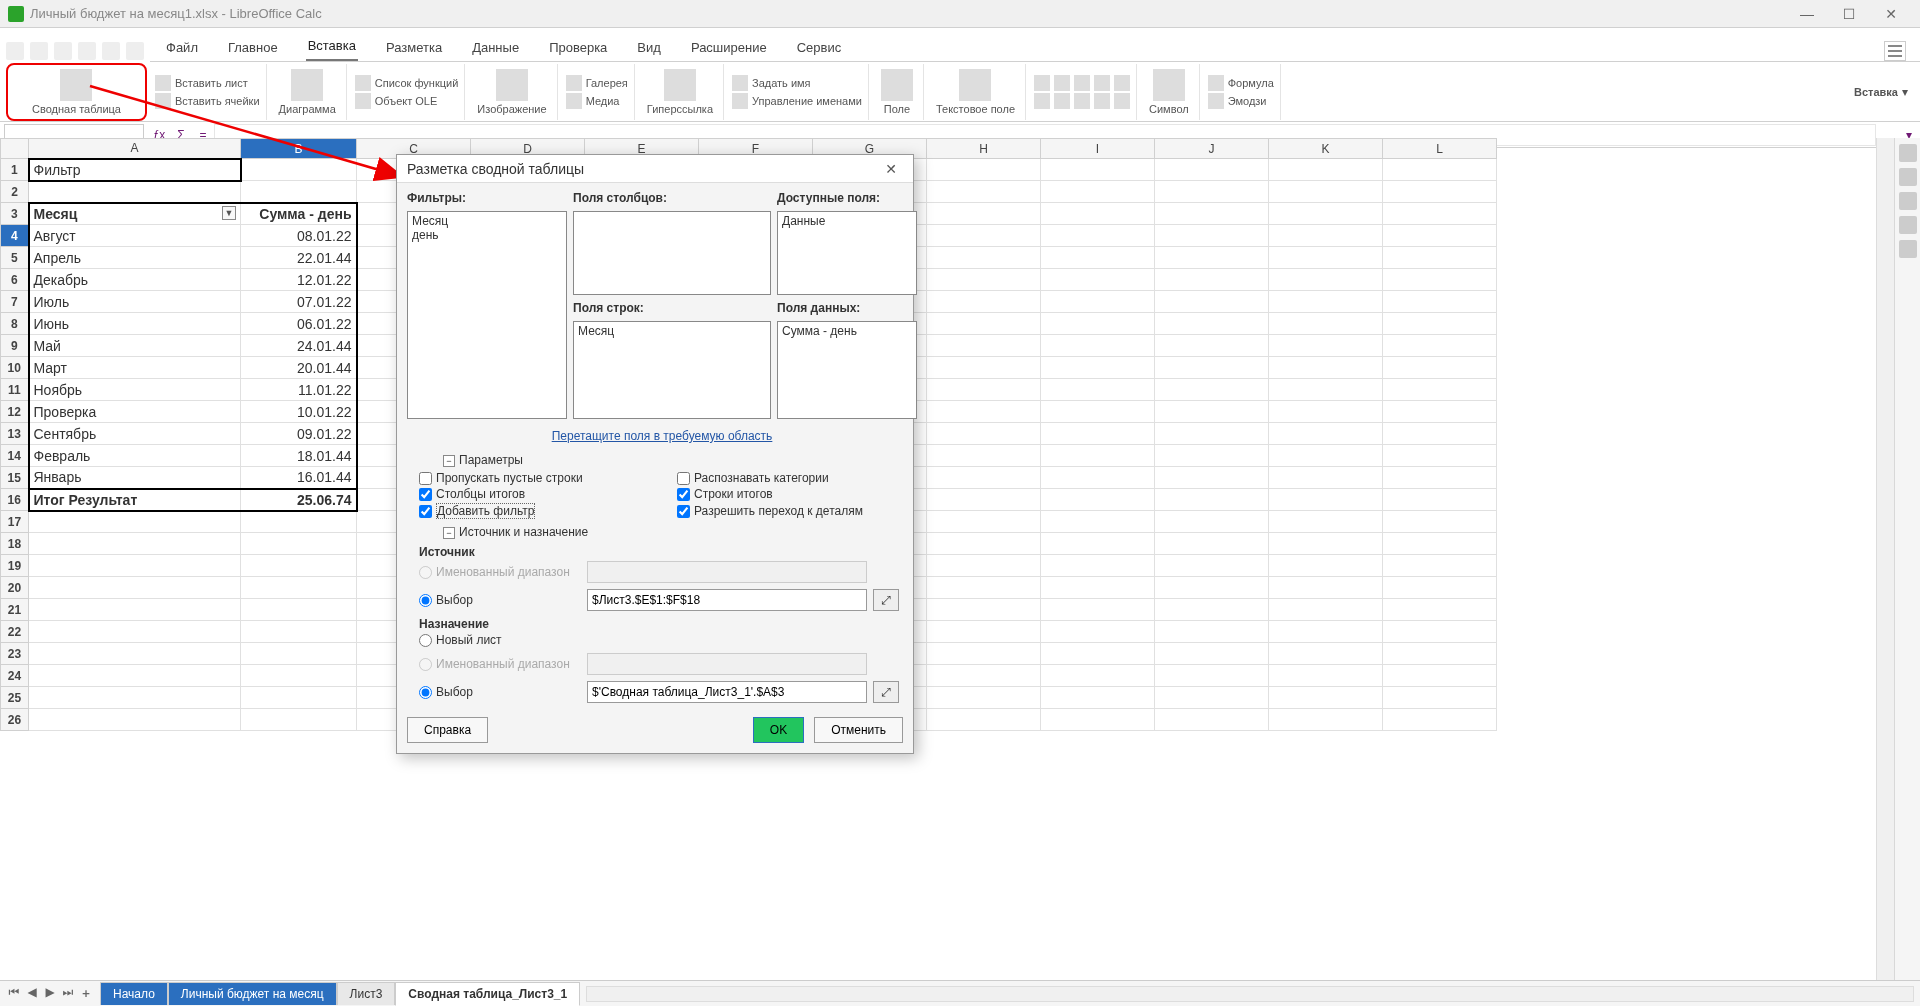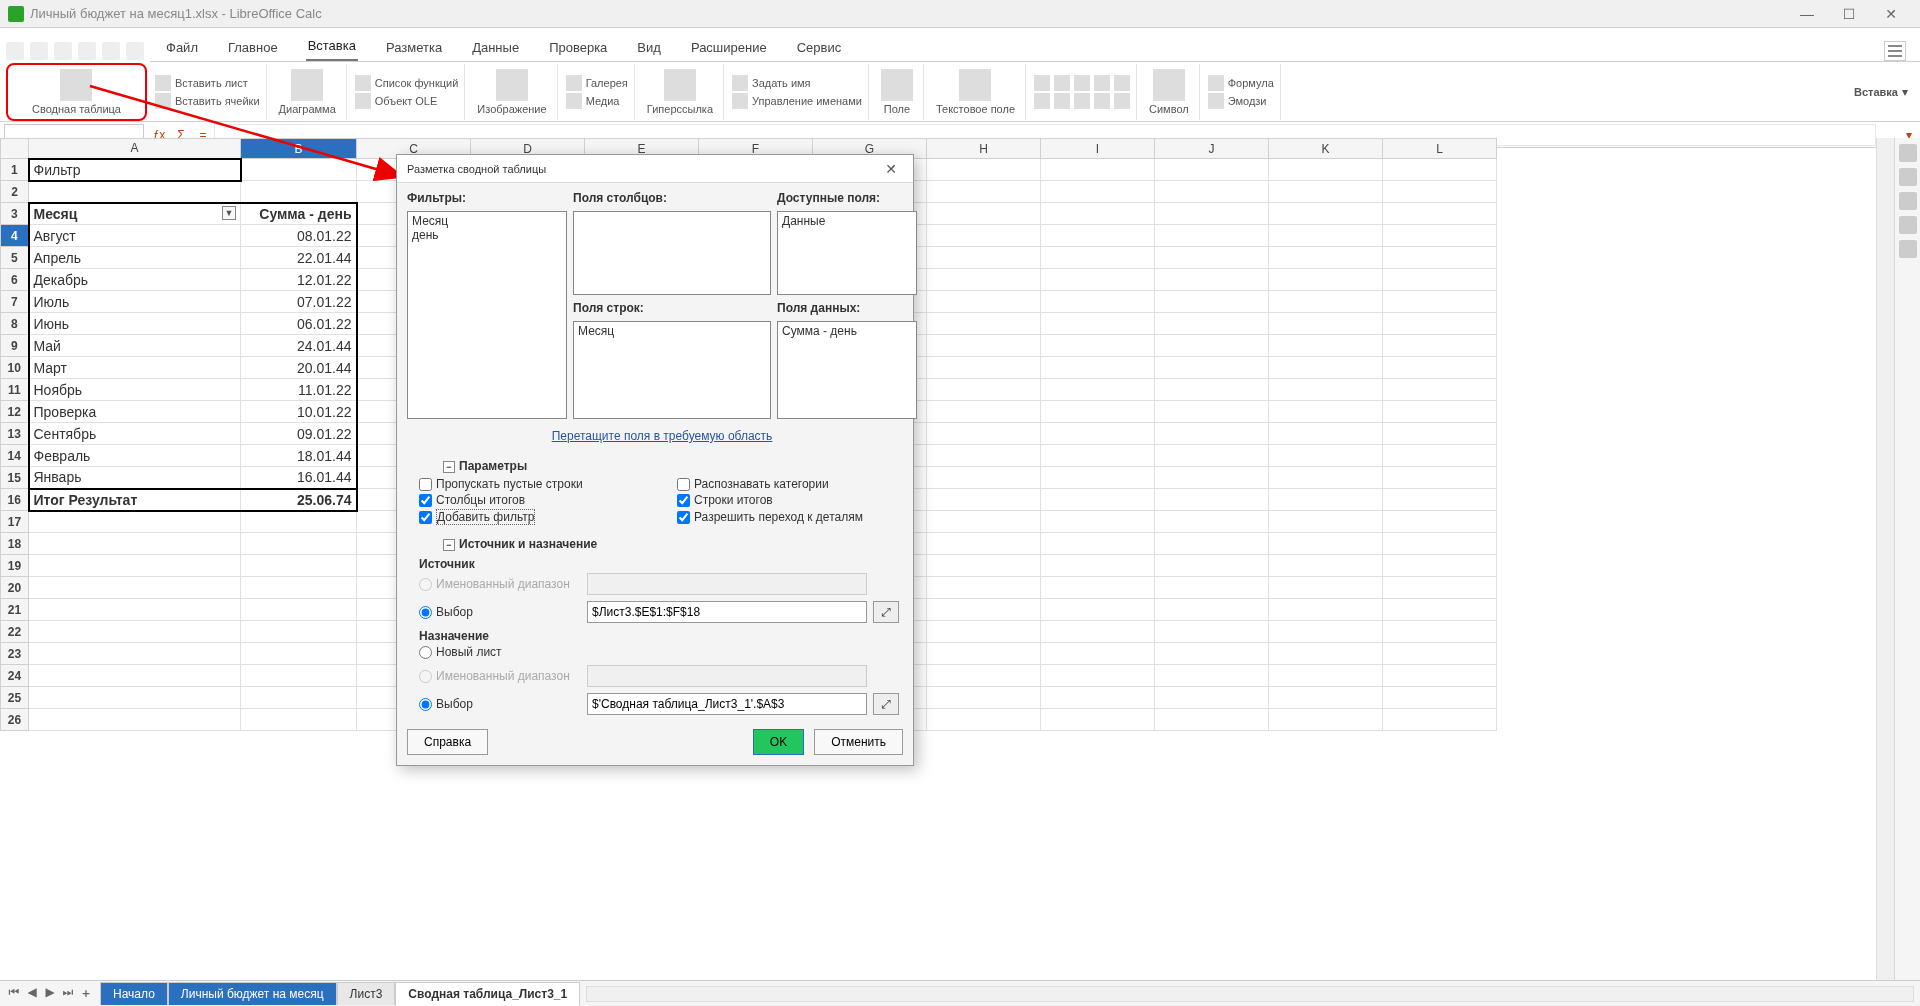--- a/index.html
+++ b/index.html
@@ -30,21 +30,21 @@
 .rrow { display:flex; align-items:center; gap:4px; }
 .ricon { width: 16px;height:16px;background:#ddd; display:inline-block;}
 .riconbig { width:32px;height:32px;background:#ddd;}
 .rbtn { display:flex; flex-direction:column; align-items:center; gap:2px; padding:2px 4px;}
 .rlabel { font-size:11px; white-space:nowrap; }
 .pivot-highlight { border: 2px solid #e00; border-radius: 8px; padding:2px 20px;}
 
 
 .formulabar { height: 26px; border-bottom:1px solid #d0d0d0; display:flex; align-items:center; }
 .namebox { width: 140px; height:22px; border:1px solid #ccc; margin:0 4px; background:#fff;}
-.fbtn { width:22px;height:22px; display:inline-flex; align-items:center; justify-content:center; color:#c2410c;}
+.fbtn { width:22px;height:22px; display:inline-flex; align-items:center; justify-content:center; color:#701a75;}
 .finput { flex:1; height:22px; border:1px solid #e6e6e6; margin-right: 22px;}
 
 
 .sheet-wrap { position:absolute; top: 138px; left:0; right:0; bottom:26px; display:flex;}
 .sheet { flex:1; overflow:hidden; position:relative; }
 .side-panel { width:26px; background:#f5f5f5; border-left:1px solid #d8d8d8; display:flex; flex-direction:column; gap:6px; padding-top:6px; align-items:center;}
 .side-panel .sicon { width:18px;height:18px; background:#ccc; border-radius:2px;}
 .vscroll { width:18px; background:#f0f0f0; border-left:1px solid #ddd;}
 
 
@@ -70,28 +70,28 @@
 .st-nav { display:flex; gap:2px; padding:0 6px;}
 .st-nav span { width:16px; text-align:center; color:#666;}
 .stab { padding: 4px 12px; border:1px solid #ccc; border-bottom:none; background:#e8e8e8; font-size:12px;}
 .stab.active { background:#fff; border-bottom:1px solid #fff; font-weight:bold;}
 .stab.highlight { background:#2b6fbf; color:#fff;}
 .hscroll-track { flex:1; margin:0 6px; height:16px; background:#f0f0f0; border:1px solid #ddd;}
 
 
 .dialog { position:absolute; left:396px; top:154px; width:518px; border:1px solid #999; background:#f4f4f4; box-shadow: 4px 4px 14px rgba(0,0,0,0.25); font-size:12px; }
 .dlg-title { height:28px; display:flex; align-items:center; padding:0 10px; background:#fff; border-bottom:1px solid #ddd;}
-.dlg-title .dt { flex:1; font-size:11px;}
+.dlg-title .dt { flex:1; font-size:14px;}
 .dlg-close { width:24px; text-align:center; font-size:14px; color:#555;}
 .dlg-body { padding: 8px 10px 10px;}
 .fields-grid { display:grid; grid-template-columns: 160px 198px 140px; grid-template-rows: auto 84px auto 98px; gap: 6px 6px;}
 .flabel { font-weight:bold; font-size:12px;}
 .fbox { border:1px solid #888; background:#fff; padding:2px 4px; font-size:12px; overflow:hidden;}
 .hint { grid-column: 1 / span 3; text-align:center; color:#2356a6; text-decoration:underline; padding:4px 0;}
-.section-label { font-weight:bold; margin:12px 0 4px;padding-left:36px;}
+.section-label { font-weight:normal; margin:6px 0 4px;padding-left:36px;}
 .expander { width:12px;height:12px; border:1px solid #888; display:inline-flex; align-items:center; justify-content:center; font-size:9px; margin-right:4px; background:#fff;}
 .chk-grid { display:grid; grid-template-columns: 250px 250px; gap:2px 8px; margin-left:12px;}
 .chk { display:flex; align-items:center; gap:4px;}
 .chk input { width:13px; height:13px;}
 .src-grid { display:grid; grid-template-columns: 162px 1fr 30px; gap:6px; align-items:center; margin-left:12px;}
 .radio { display:flex; align-items:center; gap:4px;}
 .src-input { height:22px; border:1px solid #999; background:#fff; padding:0 4px; font-size:12px;}
 .src-input.disabled { background:#f0f0f0; border-color:#ccc;}
 .pickbtn { width:26px;height:22px; border:1px solid #999; background:#eee; display:flex; align-items:center; justify-content:center;}
 .subhdr { font-weight:bold; margin:6px 0 2px;}

